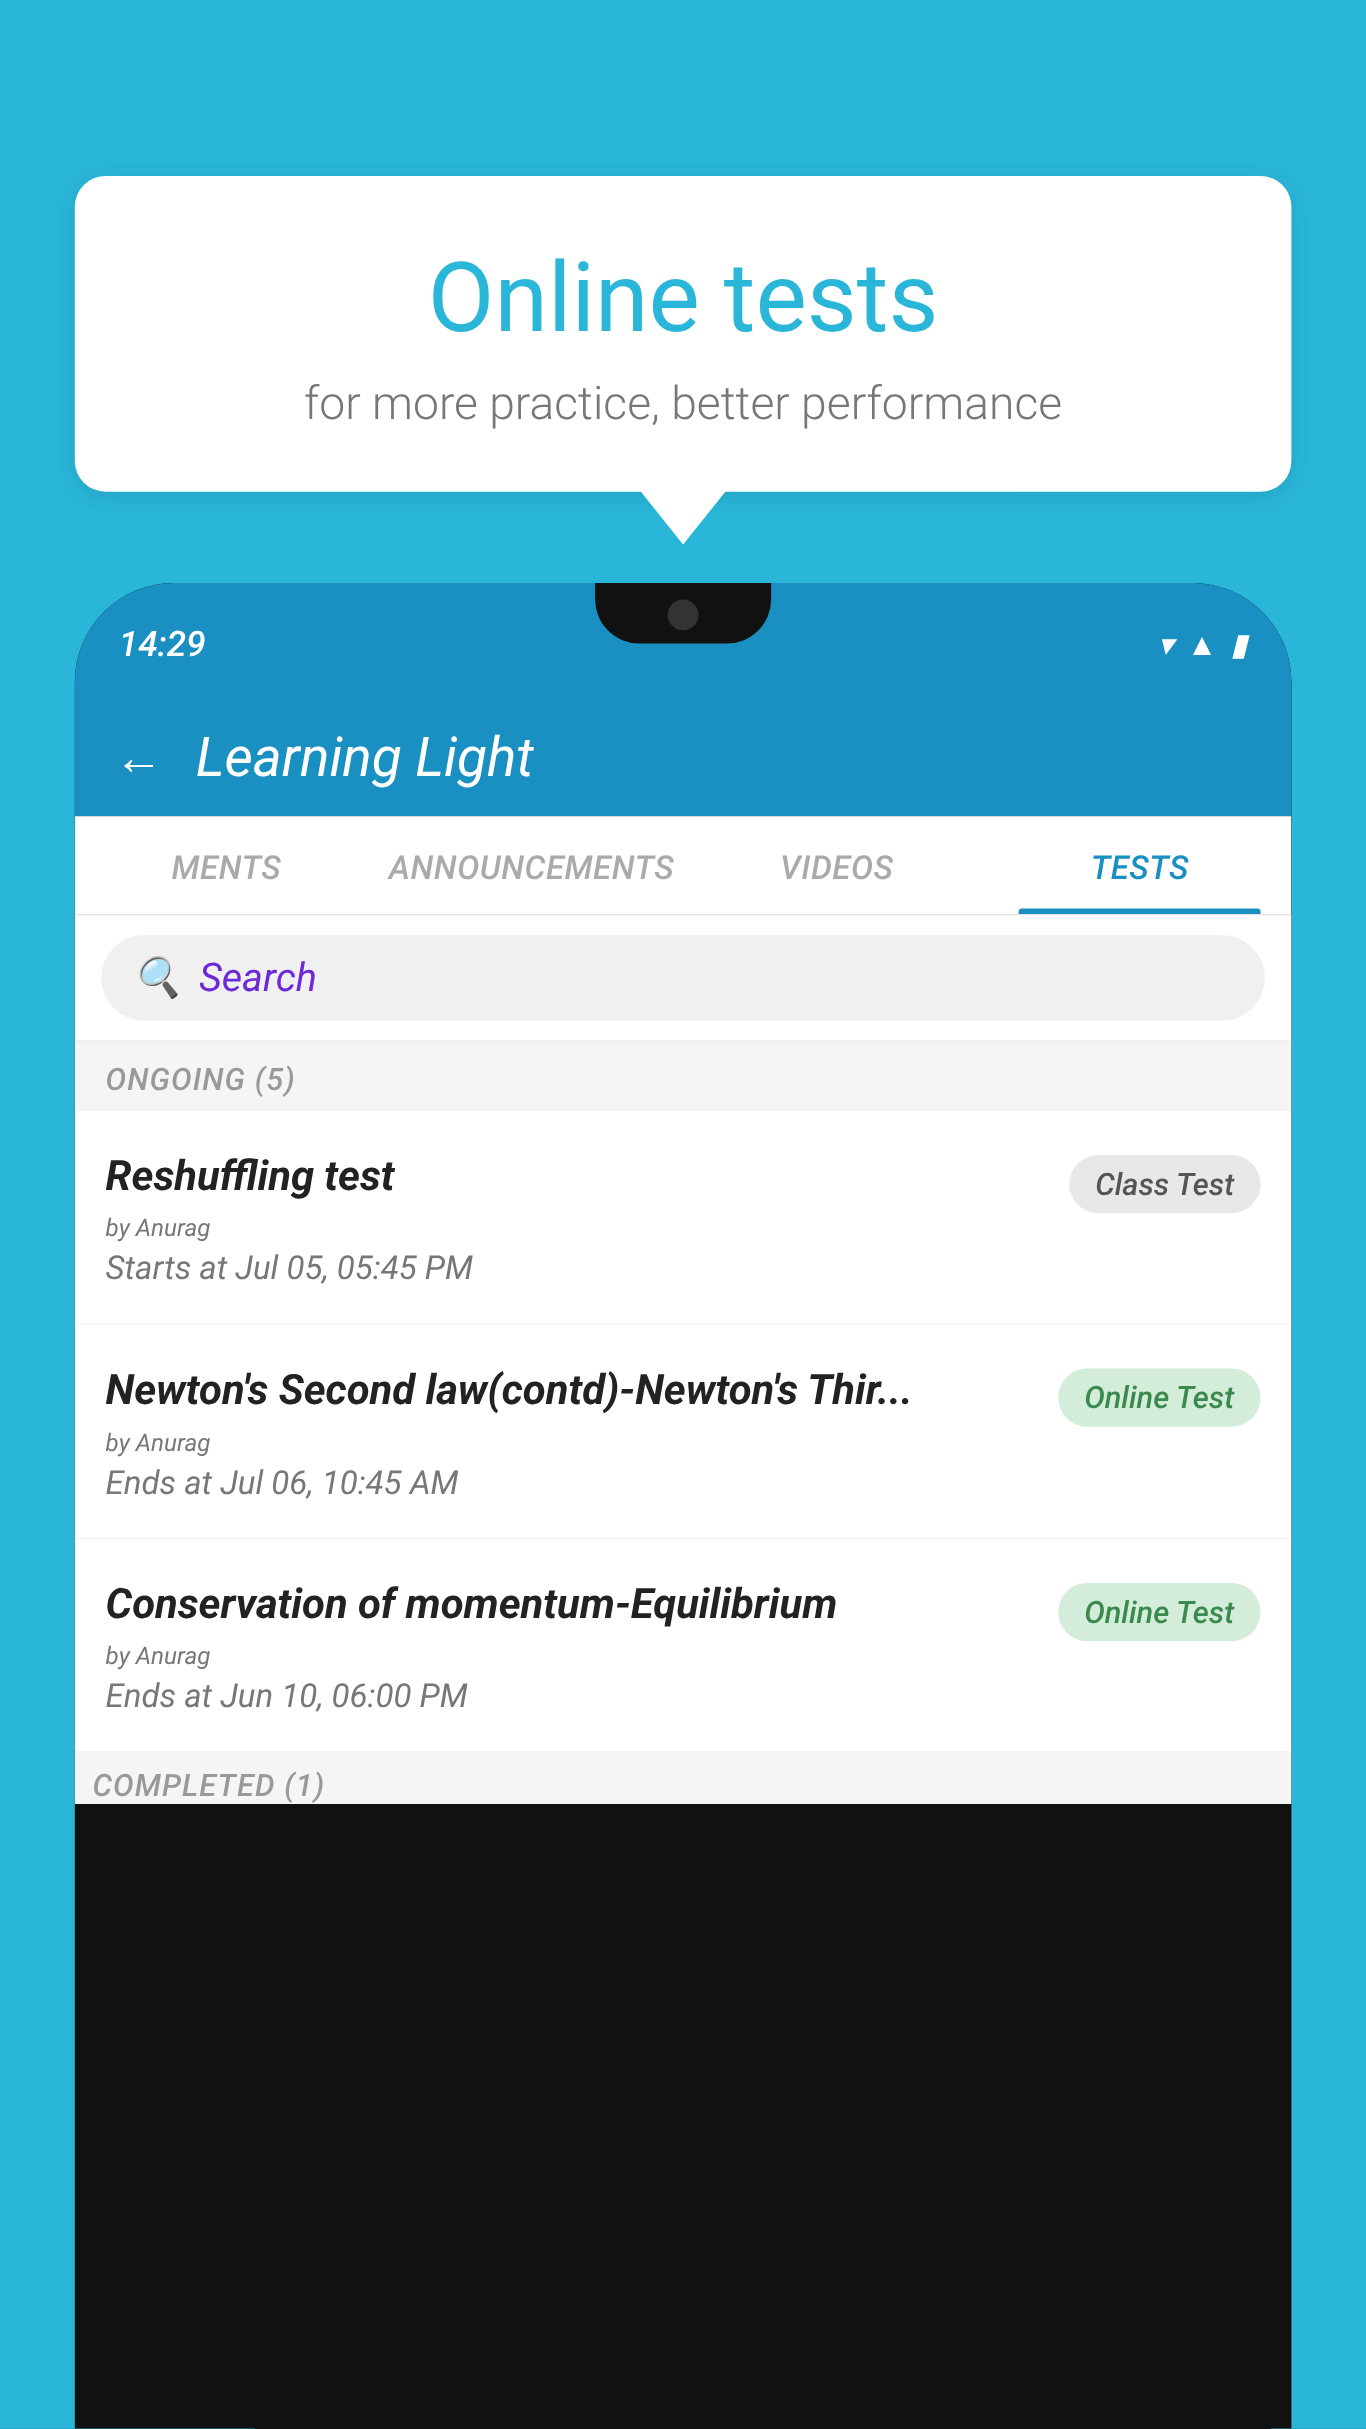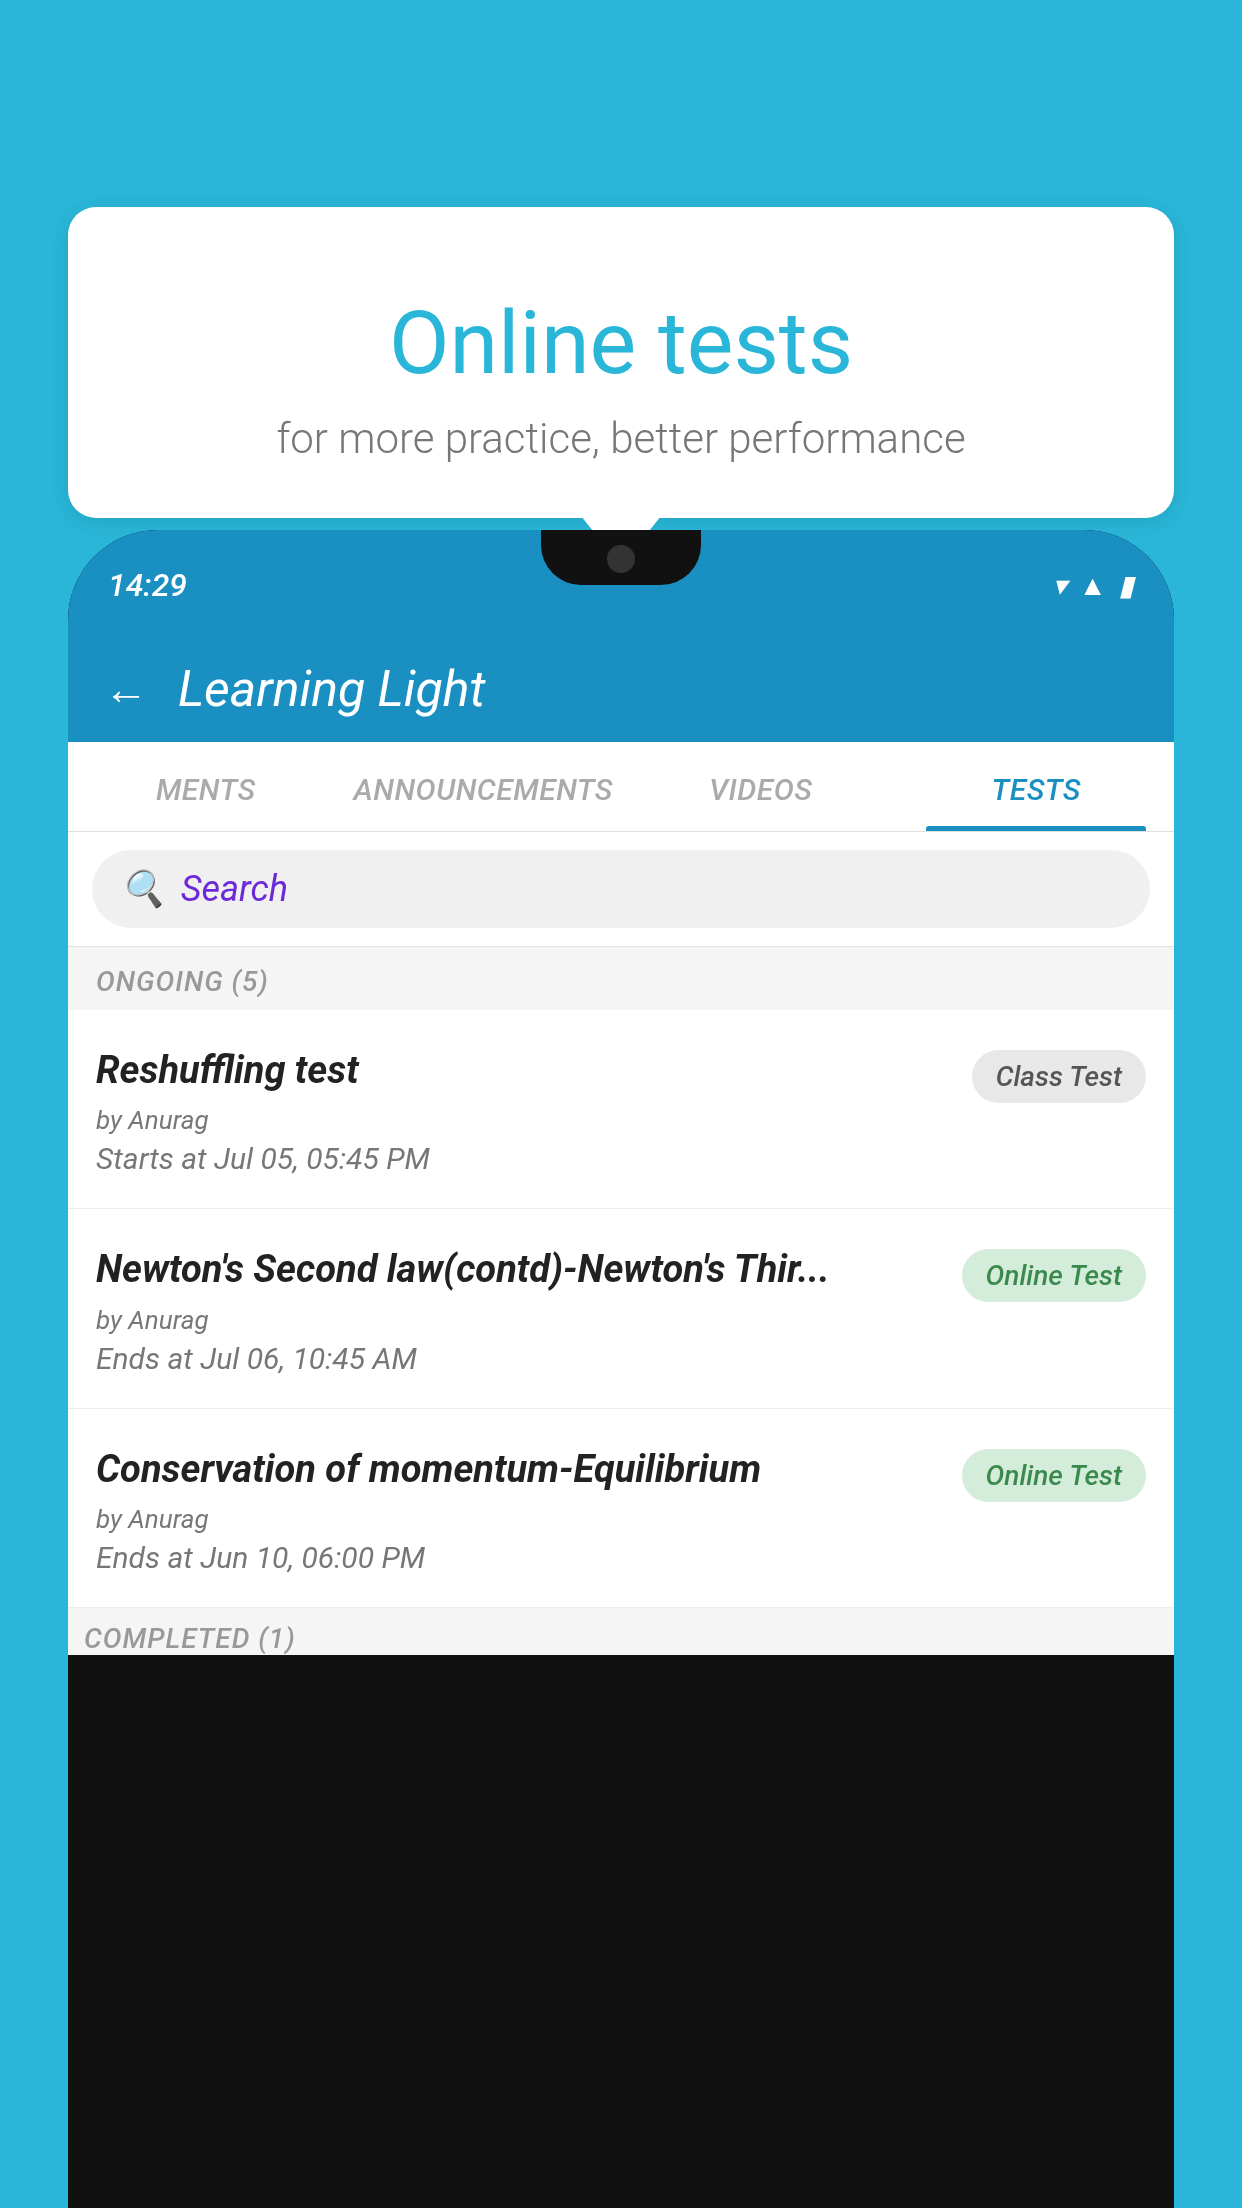--- a/index.html
+++ b/index.html
@@ -13,24 +13,23 @@
     }
 
     
     .speech-bubble {
       position: absolute;
       top: 160px;
       left: 68px;
       right: 68px;
       background: white;
       border-radius: 28px;
-      padding: 84px 40px 55px;
+      padding: 60px 40px 55px;
       text-align: center;
       box-shadow: 0 4px 20px rgba(0,0,0,0.1);
-      margin-top: 47px;
     }
     .speech-bubble::after {
       content: '';
       position: absolute;
       bottom: -48px;
       left: 50%;
       transform: translateX(-50%);
       width: 0;
       height: 0;
       border-left: 40px solid transparent;
@@ -206,21 +205,21 @@
       flex: 1;
     }
     .test-name {
       font-size: 38px;
       font-weight: 700;
       color: #222;
       margin-bottom: 10px;
       line-height: 1.3;
     }
     .test-author {
-      font-size: 26px;
+      font-size: 22px;
       color: #777;
       margin-bottom: 6px;
     }
     .test-time {
       font-size: 30px;
       color: #777;
     }
     .tag {
       border-radius: 30px;
       padding: 10px 24px;

